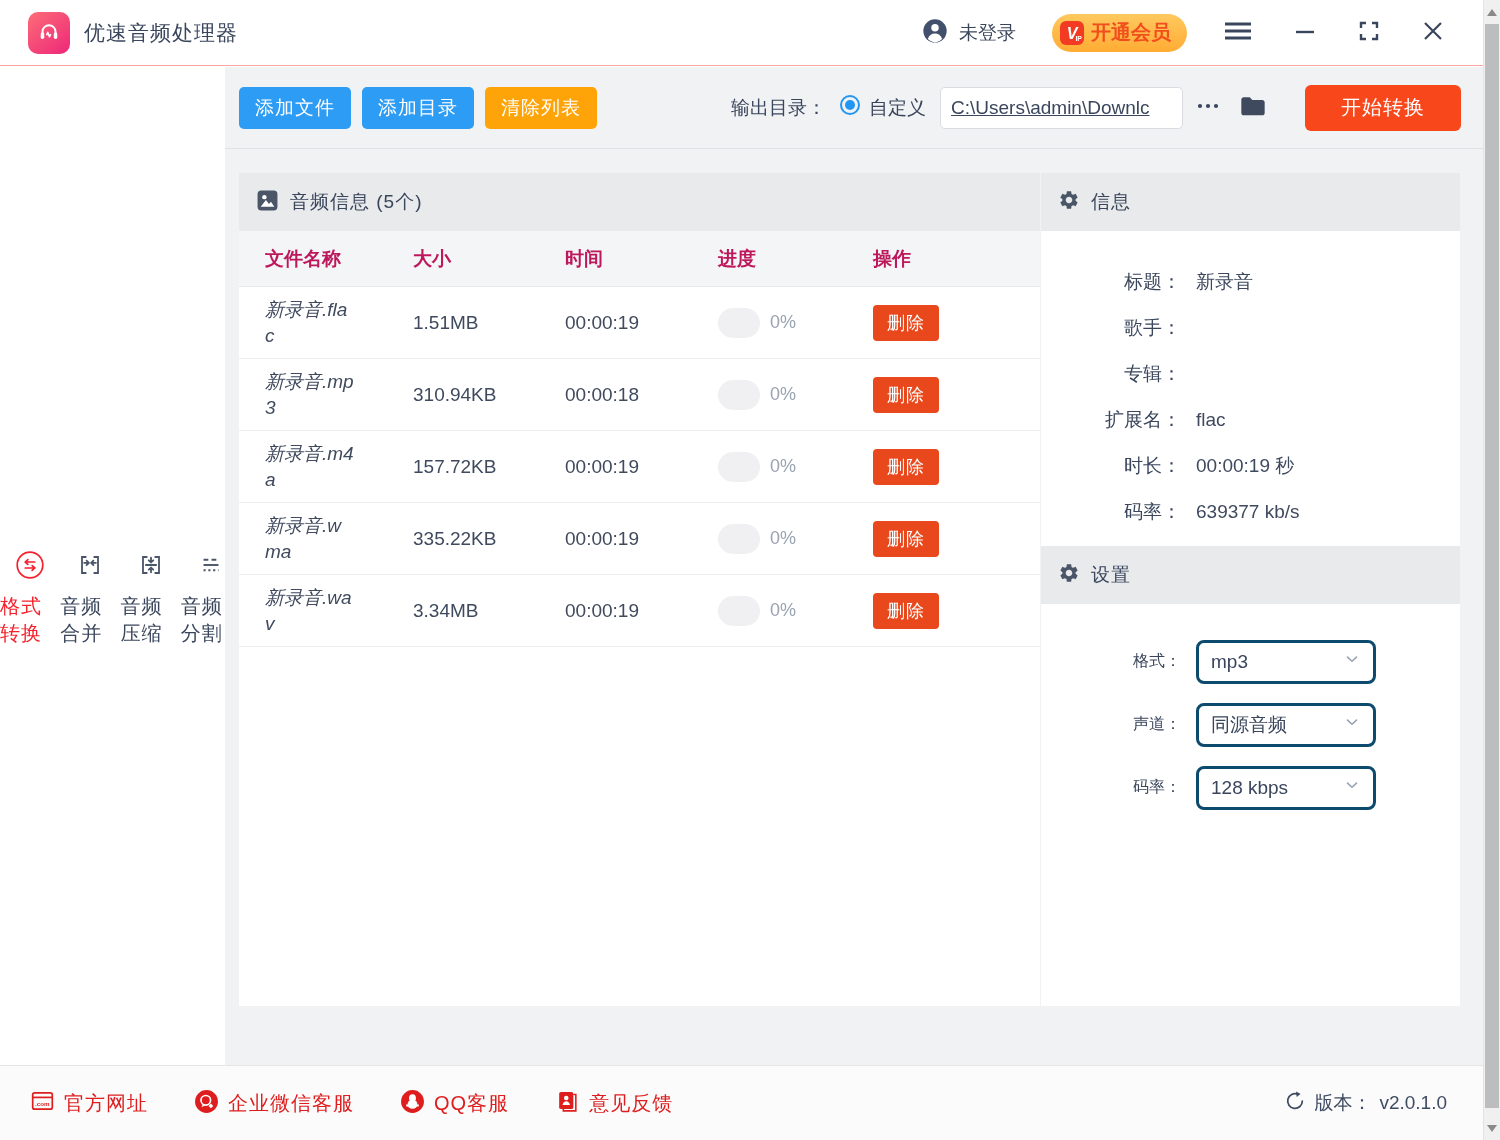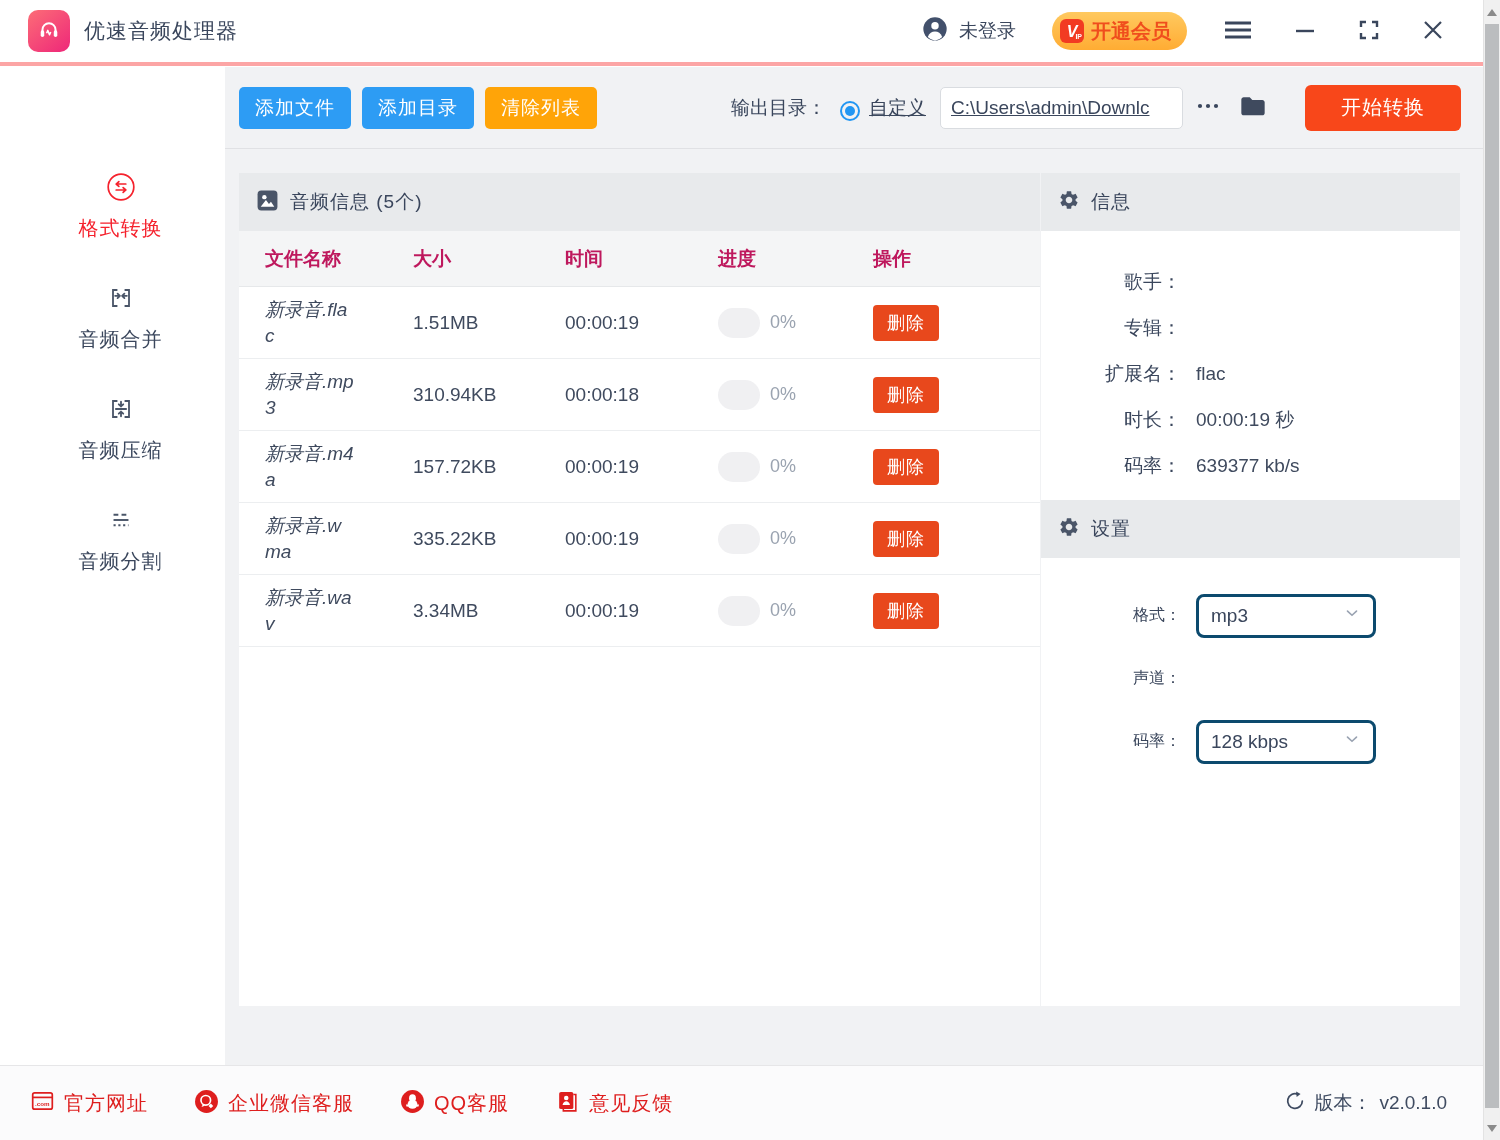--- a/index.html
+++ b/index.html
@@ -2,21 +2,21 @@
 <html><head>
 <meta charset="utf-8">
 <style>
   * { margin:0; padding:0; box-sizing:border-box; }
   html,body { background:#d7d7d7; }
   body { font-family:"Liberation Sans","DejaVu Sans",sans-serif; }
   .window { position:relative; width:1500px; height:1140px; background:#fff; overflow:hidden; color:#3D4A5F; }
 
   
   .titlebar { position:absolute; top:0; left:0; right:17px; height:66px; background:#fff;
-              border-bottom:4px solid #fca5a5; display:flex; align-items:center; padding:0 36px 0 28px; }
+              border-bottom:1px solid #fca5a5; display:flex; align-items:center; padding:0 36px 0 28px; }
   .logo { width:42px; height:42px; border-radius:10px; background:linear-gradient(140deg,#FC6D77 0%,#EE2779 100%);
           display:flex; align-items:center; justify-content:center; flex:0 0 auto; }
   .app-title { font-size:21px; margin-left:14px; color:#3A465C; letter-spacing:1px; }
   .tb-right { margin-left:auto; display:flex; align-items:center; }
   .login-wrap { display:flex; align-items:center; gap:10px; cursor:pointer; }
   .login-text { font-size:19px; color:#3A465C; }
   .vip-btn { margin-left:36px; height:38px; border-radius:19px; border:none; cursor:pointer;
              background:linear-gradient(180deg,#FFC95F,#FFAC33); display:flex; align-items:center; gap:7px; padding:0 16px 0 8px; }
   .vip-badge { width:24px; height:24px; border-radius:6px; background:#F23B22; color:#fff; display:flex;
                align-items:flex-end; justify-content:center; font-weight:bold; position:relative; }
@@ -30,33 +30,33 @@
   .scrollbar { position:absolute; top:0; right:0; width:17px; height:1140px; background:#F0F0F0; border-left:1px solid #E3E3E3; }
   .sb-arrow { position:absolute; left:0; width:16px; height:20px; display:flex; align-items:center; justify-content:center; cursor:pointer; }
   .sb-arrow.up { top:2px; }
   .sb-arrow.down { bottom:2px; }
   .tri-up { width:0; height:0; border-left:5px solid transparent; border-right:5px solid transparent; border-bottom:7px solid #8A8A8A; }
   .tri-down { width:0; height:0; border-left:5px solid transparent; border-right:5px solid transparent; border-top:7px solid #8A8A8A; }
   .sb-thumb { position:absolute; top:24px; left:1px; width:14px; height:1084px; background:#BBBDBF; }
 
   
   .sidebar { position:absolute; top:67px; left:0; width:241px; bottom:75px; background:#fff; padding-top:104px;
-             display:flex; flex-direction:column; align-items:center; }
+             display:flex; align-items:center; }
   .side-item { display:flex; flex-direction:column; align-items:center; gap:8px; margin-bottom:40px; cursor:pointer; }
   .side-label { font-size:20px; color:#3A465C; letter-spacing:1px; }
   .side-item.active .side-label { color:#F5222D; }
 
   
   .content { position:absolute; top:67px; left:225px; right:17px; bottom:75px; background:#F1F2F4; }
   .toolbar { height:82px; display:flex; align-items:center; padding:0 22px 0 14px; border-bottom:1px solid #E0E1E4; }
   .btn { border:none; cursor:pointer; color:#fff; font-size:19px; border-radius:5px; height:42px; padding:0 16px; letter-spacing:1px; }
   .btn-blue { background:#2D9CF4; margin-right:11px; }
   .btn-orange { background:#FFA408; }
   .out-label { margin-left:auto; font-size:19px; color:#3A465C; }
-  .radio-wrap { display:flex; align-items:flex-end; gap:9px; margin-left:14px; cursor:pointer;text-decoration:underline; }
+  .radio-wrap { display:flex; align-items:flex-start; gap:9px; margin-left:14px; cursor:pointer; }
   .radio { width:20px; height:20px; border-radius:50%; border:2px solid #2196F3; display:flex; align-items:center; justify-content:center; }
   .radio-dot { width:10px; height:10px; border-radius:50%; background:#2196F3; }
   .radio-label { font-size:19px; color:#3A465C; }
   .path-input { margin-left:14px; width:243px; height:42px; border:1px solid #D9DCE0; border-radius:5px; background:#fff;
                 font-size:19px; color:#3A465C; padding:0 10px; font-family:"Liberation Sans",sans-serif;text-decoration:underline; }
   .more-btn { background:none; border:none; cursor:pointer; margin-left:8px; padding:4px; }
   .folder-btn { background:none; border:none; cursor:pointer; margin-left:12px; padding:2px; }
   .start-btn { margin-left:36px; background:#F8471A; width:156px; height:46px; font-size:20px; border-radius:6px; }
 
   .panels { display:flex; gap:1px; padding:24px 23px 0 14px; }
@@ -334,20 +334,24 @@
           <span>
             <svg width="22" height="22" viewBox="0 0 24 24">
                 <path fill="#4A5568" d="M19.14 12.94c.04-.3.06-.61.06-.94 0-.32-.02-.64-.07-.94l2.03-1.58c.18-.14.23-.41.12-.61l-1.92-3.32c-.12-.22-.37-.29-.59-.22l-2.39.96c-.5-.38-1.03-.7-1.62-.94L14.4 2.81c-.04-.24-.24-.41-.48-.41h-3.84c-.24 0-.43.17-.47.41L9.25 5.35c-.59.24-1.13.57-1.62.94l-2.39-.96c-.22-.08-.47 0-.59.22L2.74 8.87c-.12.21-.08.47.12.61l2.03 1.58c-.05.3-.09.63-.09.94s.02.64.07.94l-2.03 1.58c-.18.14-.23.41-.12.61l1.92 3.32c.12.22.37.29.59.22l2.39-.96c.5.38 1.03.7 1.62.94l.36 2.54c.05.24.24.41.48.41h3.84c.24 0 .44-.17.47-.41l.36-2.54c.59-.24 1.13-.56 1.62-.94l2.39.96c.22.08.47 0 .59-.22l1.92-3.32c.12-.22.07-.47-.12-.61l-2.01-1.58zM12 15.6c-1.98 0-3.6-1.62-3.6-3.6s1.62-3.6 3.6-3.6 3.6 1.62 3.6 3.6-1.62 3.6-3.6 3.6z"></path>
               </svg>
           </span>
           <span class="panel-title">信息</span>
         </div>
 
         <div class="info-fields">
           <div class="field-row">
+            <span class="field-label">标题：</span>
+            <span class="field-value">新录音</span>
+          </div>
+          <div class="field-row">
             <span class="field-label">歌手：</span>
             <span class="field-value"></span>
           </div>
           <div class="field-row">
             <span class="field-label">专辑：</span>
             <span class="field-value"></span>
           </div>
           <div class="field-row">
             <span class="field-label">扩展名：</span>
             <span class="field-value">flac</span>
@@ -378,20 +382,28 @@
               <span>mp3</span>
               <span>
                 <svg width="18" height="18" viewBox="0 0 24 24">
                     <path d="M6 9.5 L12 15 L18 9.5" fill="none" stroke="#9AA3B2" stroke-width="2.2" stroke-linecap="round"></path>
                   </svg>
               </span>
             </div>
           </div>
           <div class="set-row">
             <span class="field-label">声道：</span>
+            <div class="select-box">
+              <span>同源音频</span>
+              <span>
+                <svg width="18" height="18" viewBox="0 0 24 24">
+                    <path d="M6 9.5 L12 15 L18 9.5" fill="none" stroke="#9AA3B2" stroke-width="2.2" stroke-linecap="round"></path>
+                  </svg>
+              </span>
+            </div>
           </div>
           <div class="set-row">
             <span class="field-label">码率：</span>
             <div class="select-box">
               <span>128 kbps</span>
               <span>
                 <svg width="18" height="18" viewBox="0 0 24 24">
                     <path d="M6 9.5 L12 15 L18 9.5" fill="none" stroke="#9AA3B2" stroke-width="2.2" stroke-linecap="round"></path>
                   </svg>
               </span>

